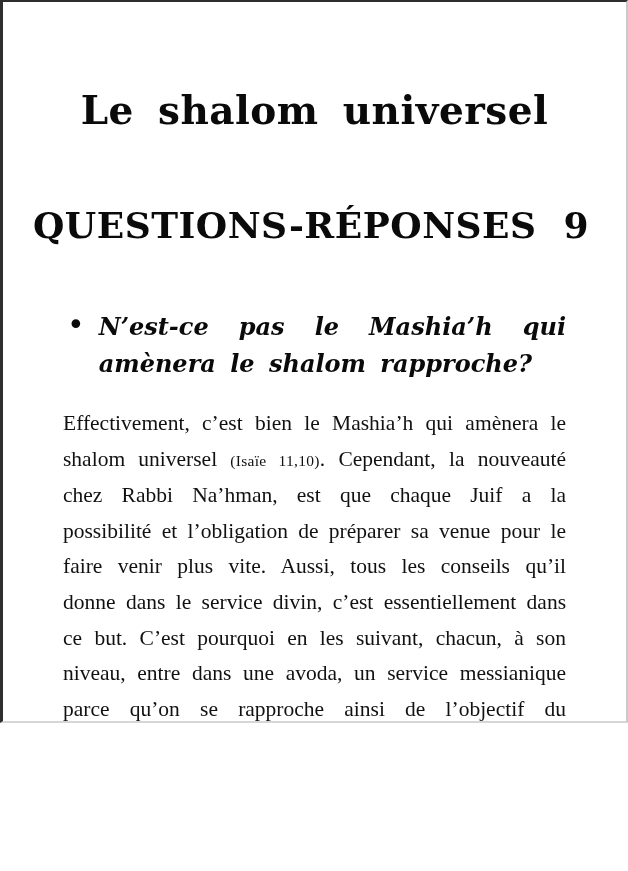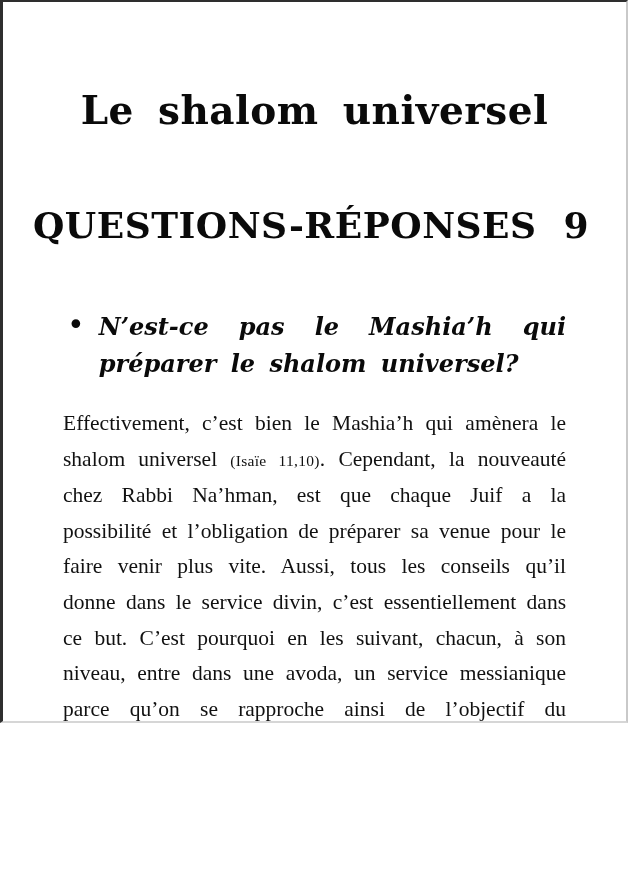--- a/index.html
+++ b/index.html
@@ -86,18 +86,18 @@
 <body>
 
 <div class="page">
 
   <h1 class="title">Le shalom universel</h1>
 
   <h2 class="heading">QUESTIONS-RÉPONSES 9</h2>
 
   <div class="question">
     <span class="bullet">•</span>
-    <p class="question-text">N’est-ce pas le Mashia’h qui préparer le shalom universel?</p>
+    <p class="question-text">N’est-ce pas le Mashia’h qui amènera le shalom rapproche?</p>
   </div>
 
   <p class="answer"><span>Effectivement, c’est bien le Mashia’h qui amènera le shalom universel </span><span class="citation">(Isaïe 11,10)</span><span>. Cependant, la nouveauté chez Rabbi Na’hman, est que chaque Juif a la possibilité et l’obligation de préparer sa venue pour le faire venir plus vite. Aussi, tous les conseils qu’il donne dans le service divin, c’est essentiellement dans ce but. C’est pourquoi en les suivant, chacun, à son niveau, entre dans une avoda, un service messianique parce qu’on se rapproche ainsi de l’objectif du Mashia’h d’apporter le shalom universel.</span></p>
 
 </div>
 
 </body></html>

